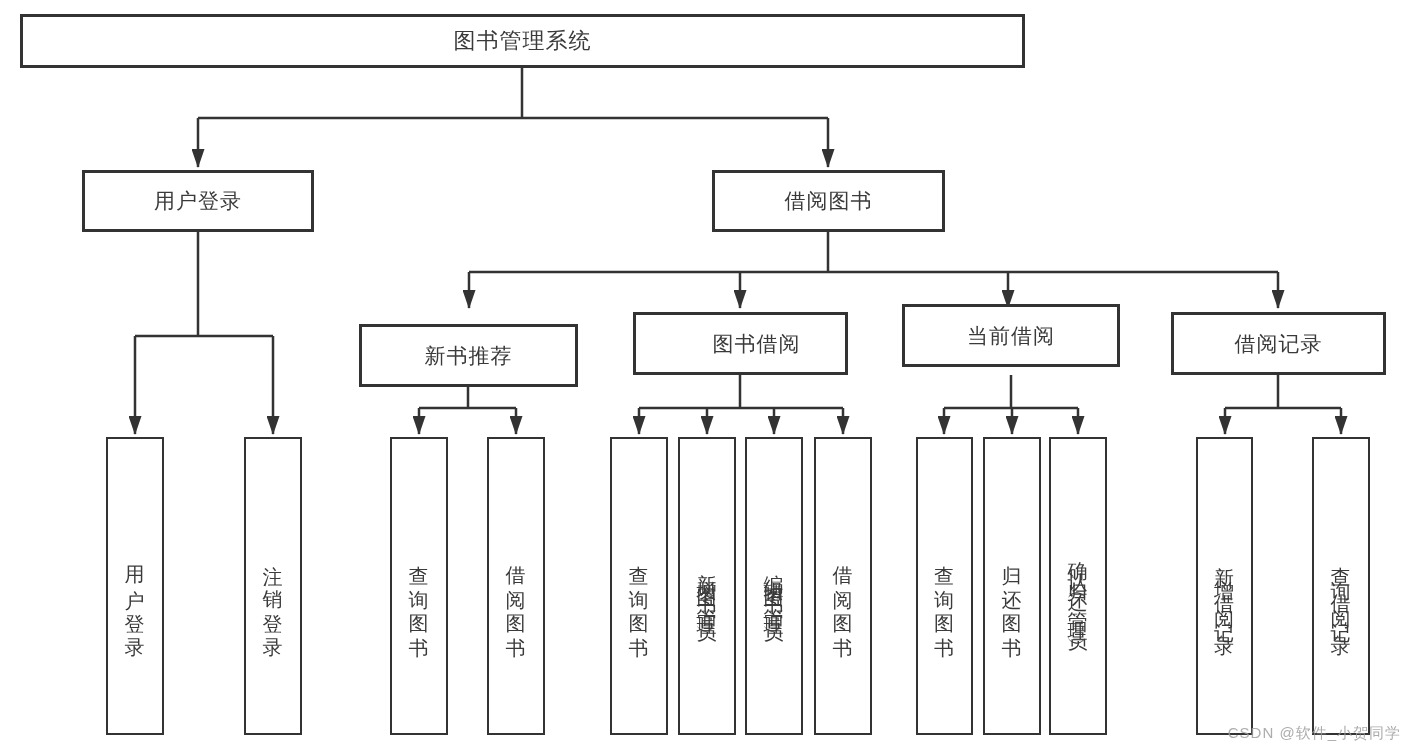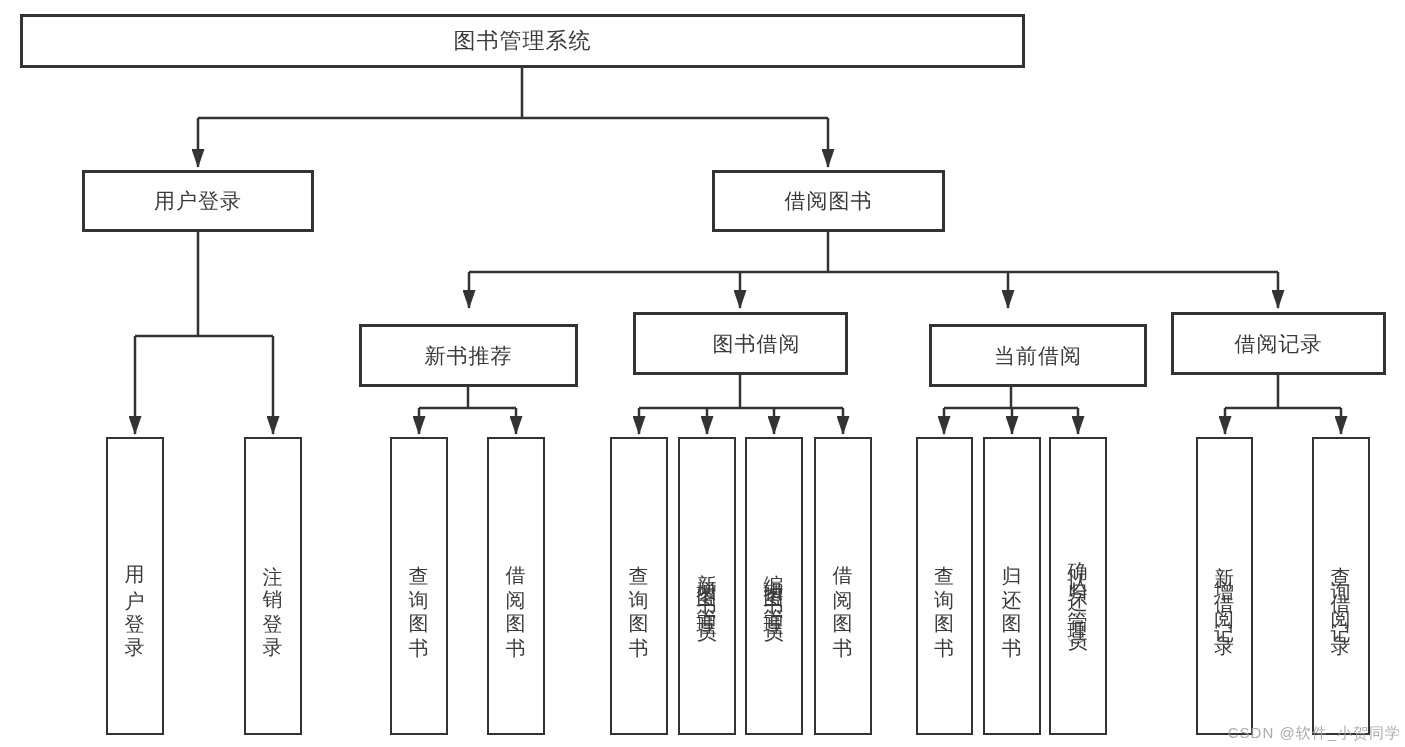--- a/index.html
+++ b/index.html
@@ -128,21 +128,21 @@
   <div class="box" style="left:712px; top:170px; width:233px; height:62px;">
     <span class="hlabel">借阅图书</span>
   </div>
 
   <div class="box" style="left:359px; top:324px; width:219px; height:63px;align-items:center;">
     <span class="hlabel">新书推荐</span>
   </div>
   <div class="box" style="left:633px; top:312px; width:215px; height:63px;padding-left:32px;">
     <span class="hlabel">图书借阅</span>
   </div>
-  <div class="box" style="left:902px; top:324px; width:218px; height:63px;margin-left:27px;">
+  <div class="box" style="left:902px; top:304px; width:218px; height:63px;">
     <span class="hlabel">当前借阅</span>
   </div>
   <div class="box" style="left:1171px; top:312px; width:215px; height:63px;align-items:center;">
     <span class="hlabel">借阅记录</span>
   </div>
 
   <div class="box leaf" style="left:106px; top:437px; width:58px; height:298px;">
     <span class="vlabel ls24">用户登录</span>
   </div>
   <div class="box leaf" style="left:244px; top:437px; width:58px; height:298px;">

